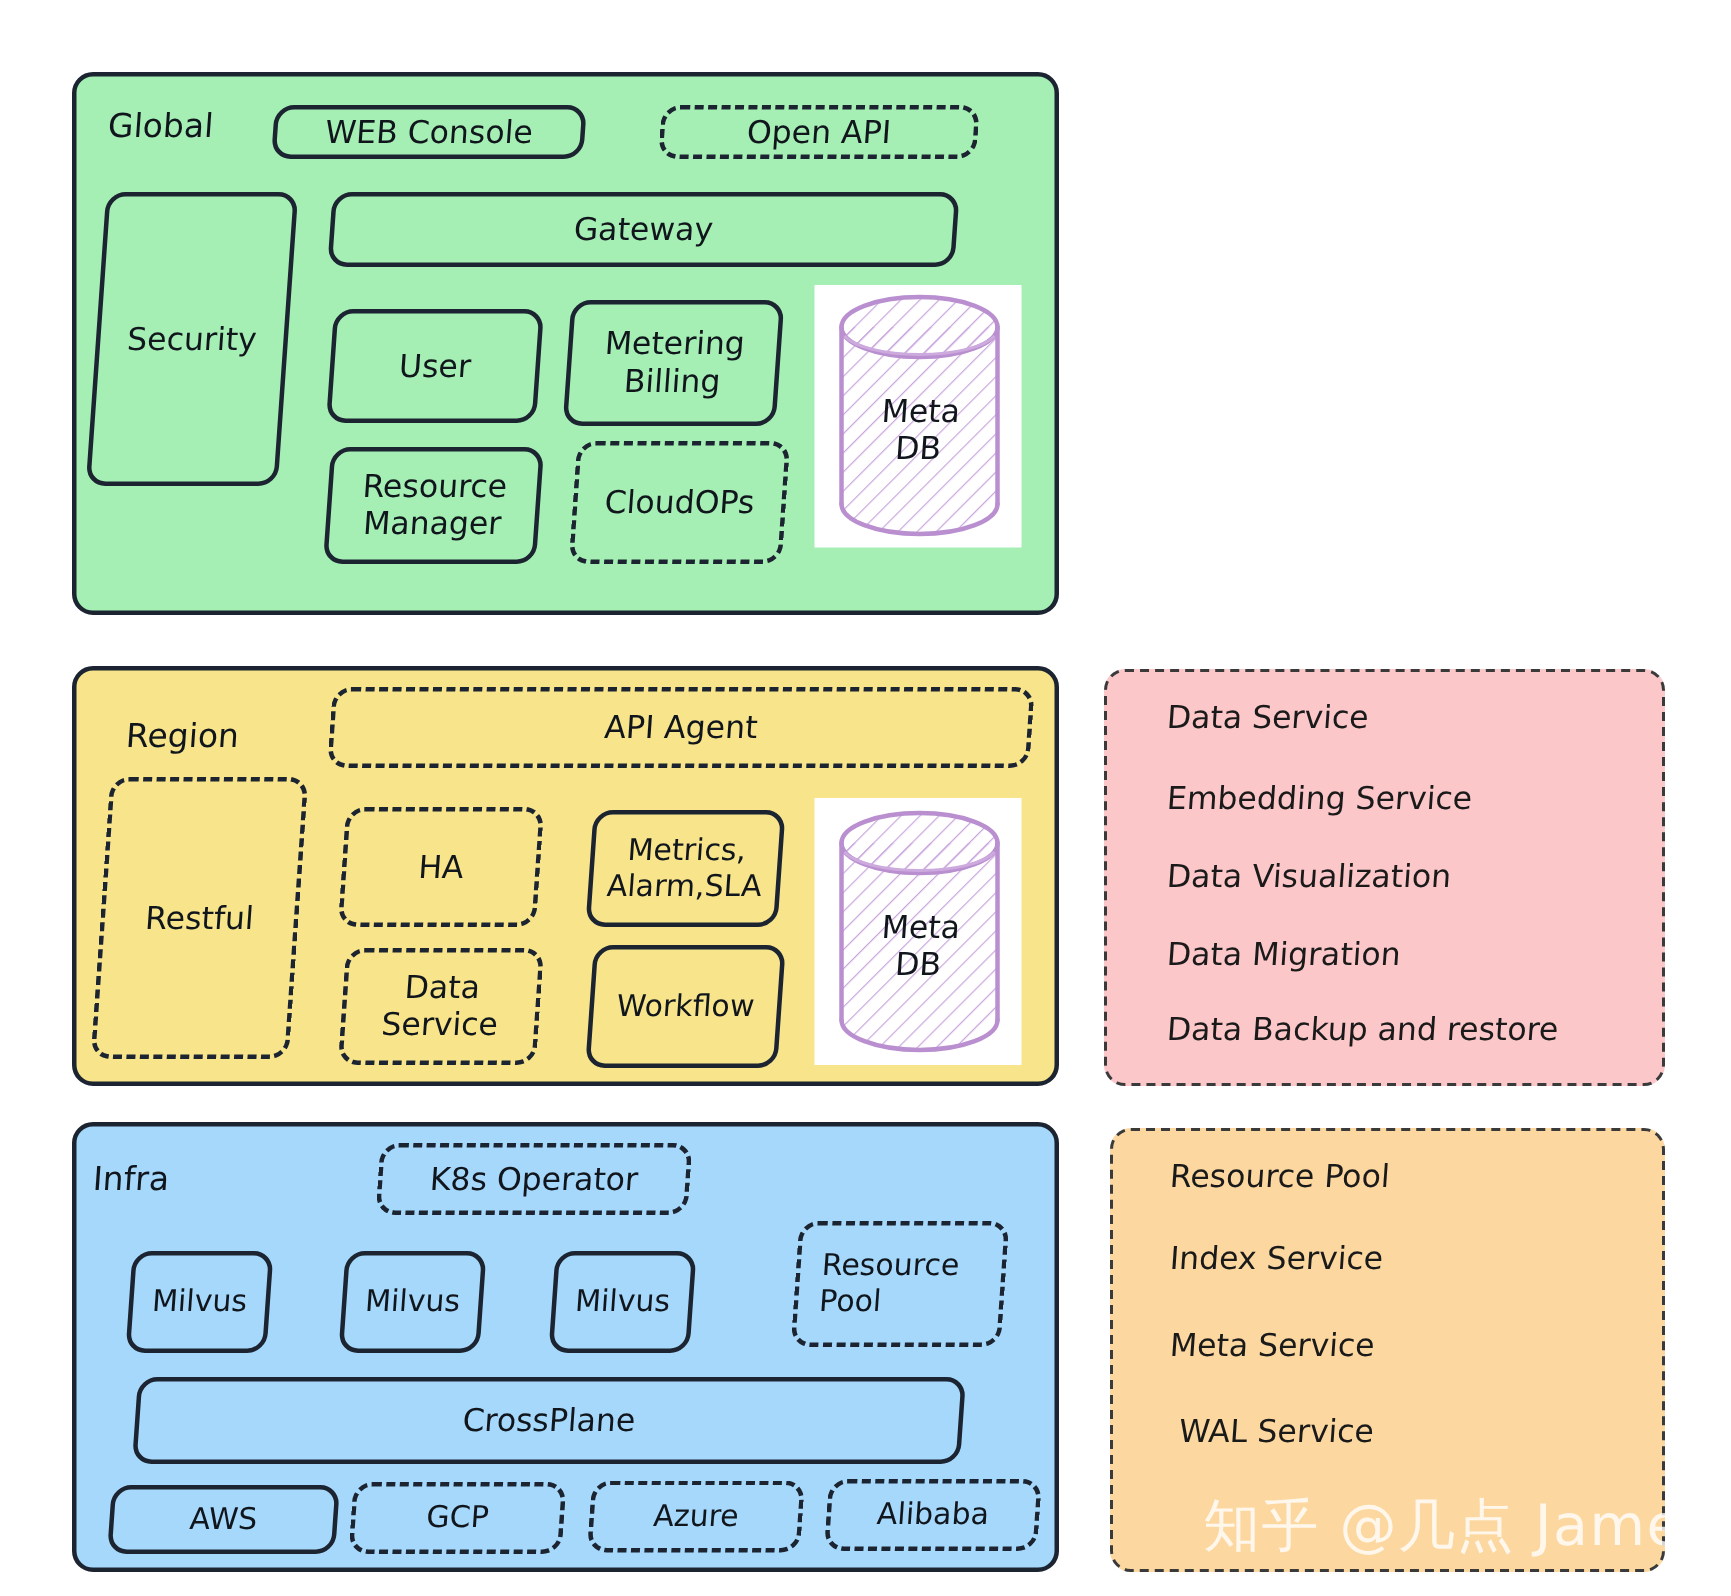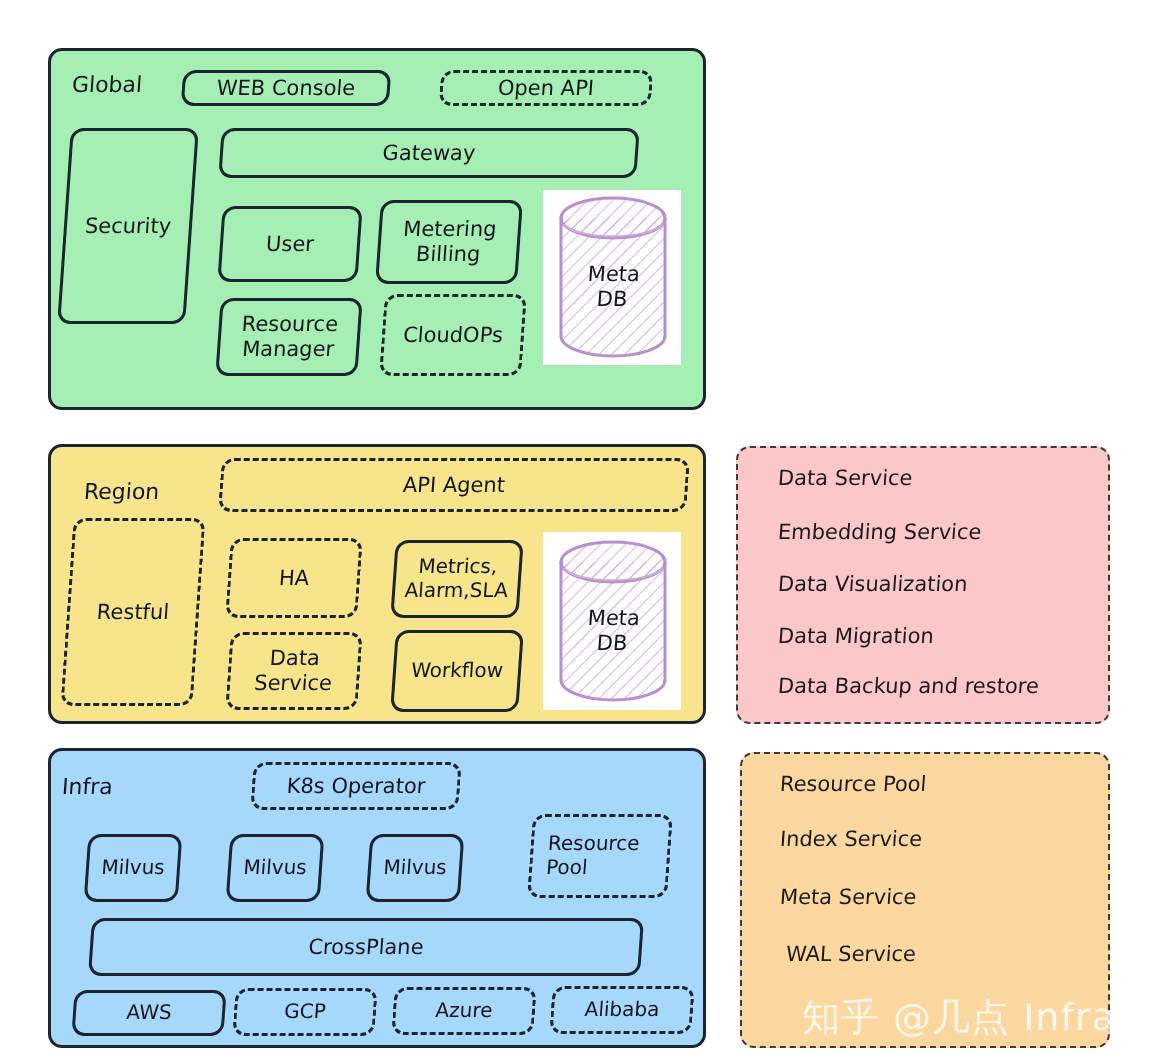--- a/index.html
+++ b/index.html
@@ -297,15 +297,15 @@
   <div class="list-item hand" style="left:778px; top:624px; font-size:21px;">Data Migration</div>
   <div class="list-item hand" style="left:778px; top:674px; font-size:21px;">Data Backup and restore</div>
 
   <div class="panel dashed fill-orange" style="left:740px; top:752px; width:370px; height:296px;">
   </div>
   <div class="list-item hand" style="left:780px; top:772px; font-size:21px;">Resource Pool</div>
   <div class="list-item hand" style="left:780px; top:827px; font-size:21px;">Index Service</div>
   <div class="list-item hand" style="left:780px; top:885px; font-size:21px;">Meta Service</div>
   <div class="list-item hand" style="left:786px; top:942px; font-size:21px;">WAL Service</div>
 
-  <div class="watermark" style="left:802px; top:992px; font-size:38px;">知乎 @几点 Infra</div>
+  <div class="watermark" style="left:802px; top:992px; font-size:38px;">知乎 @几点 James</div>
 
 </div>
 
 </body></html>

